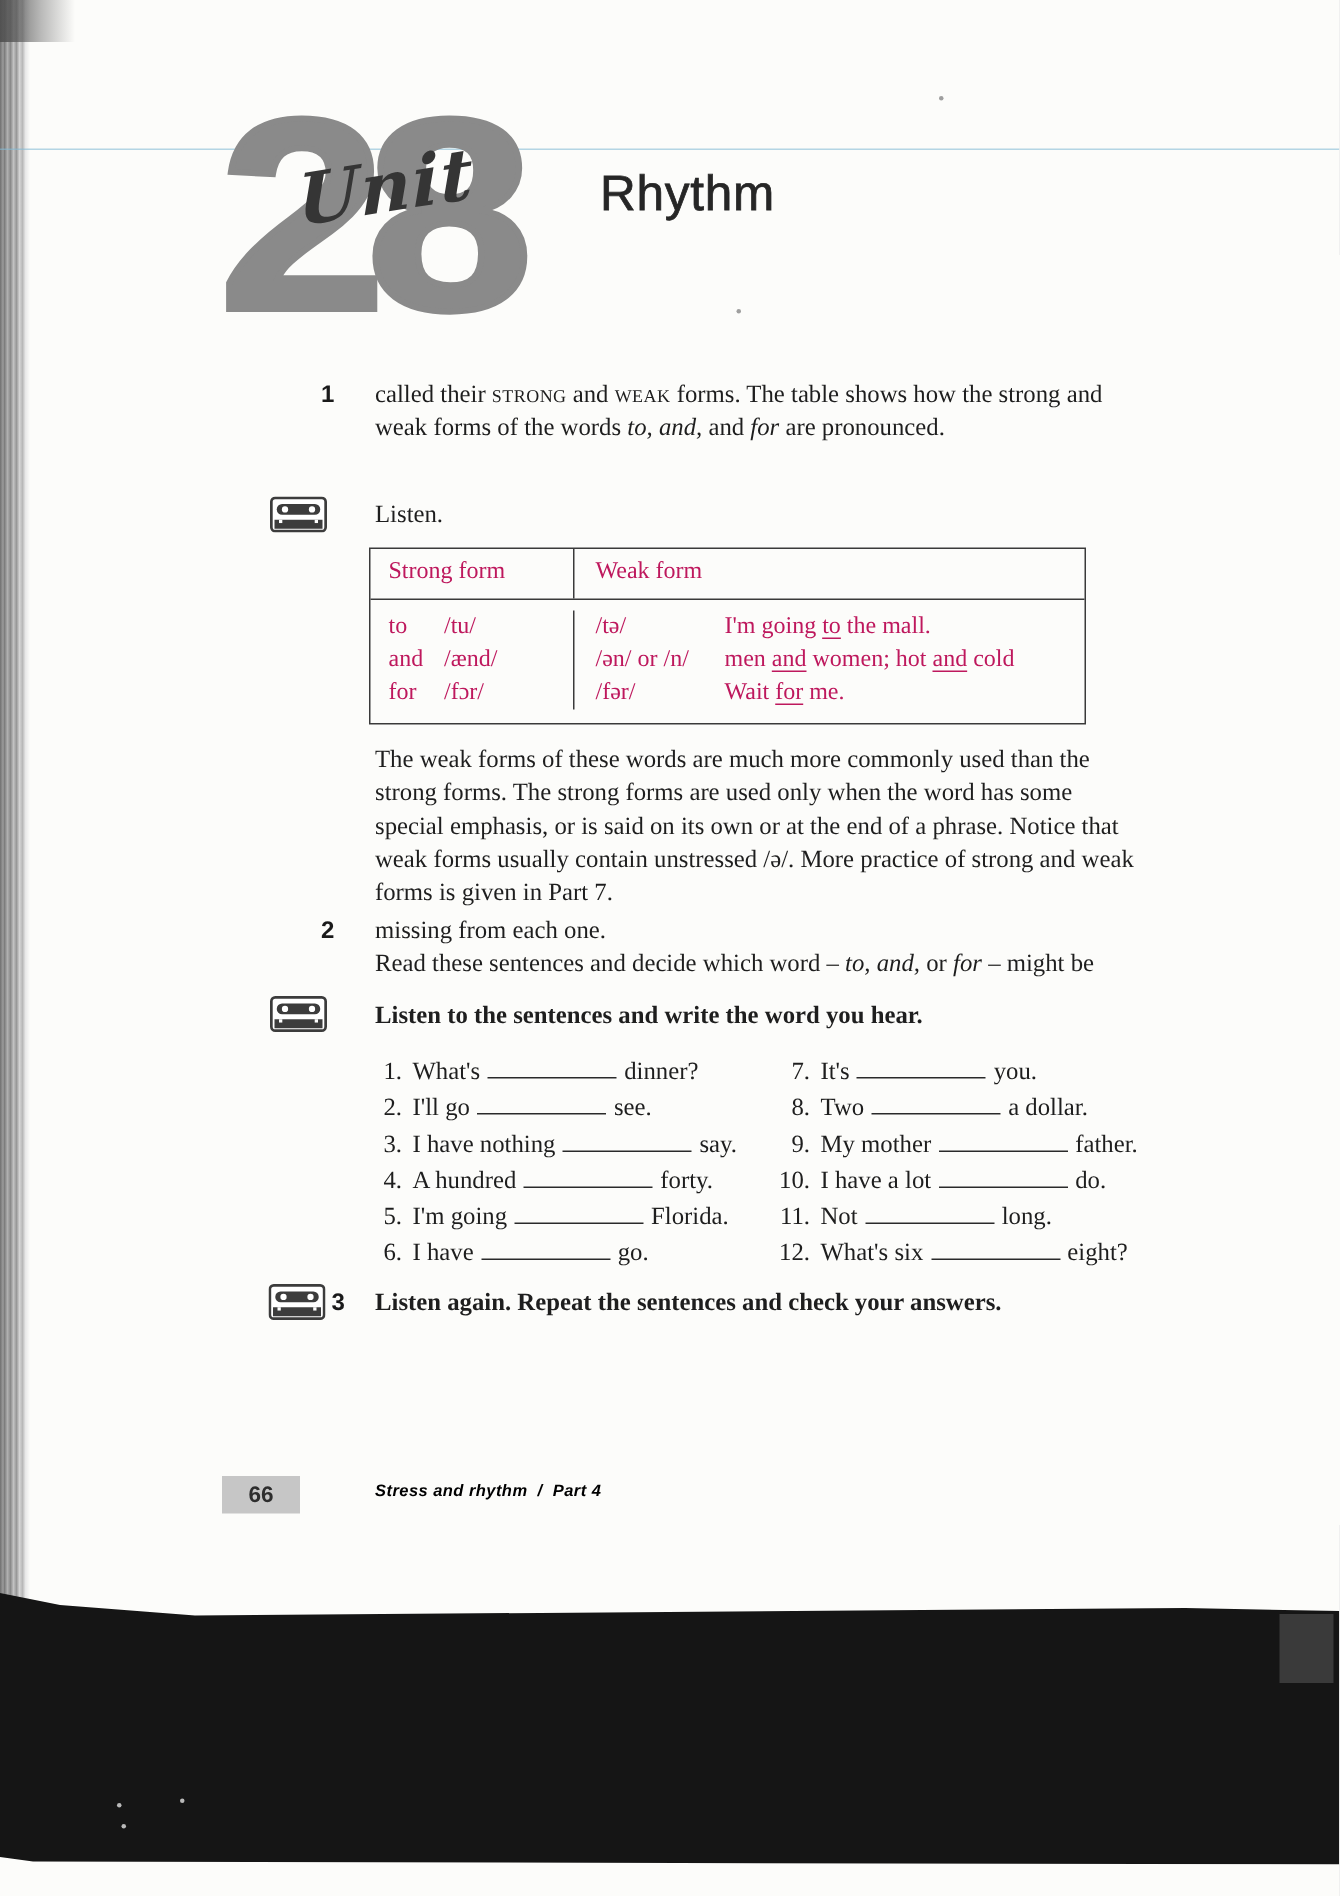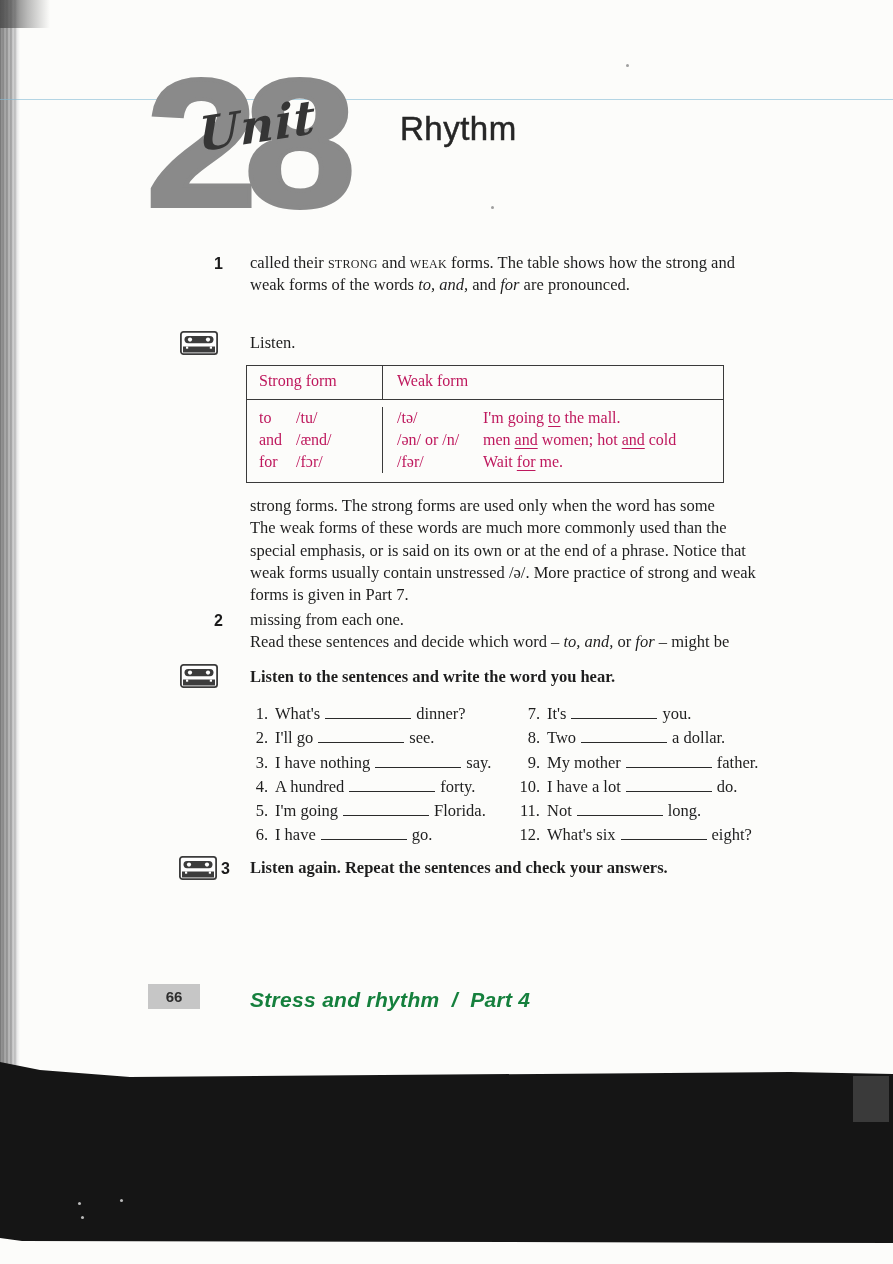--- a/index.html
+++ b/index.html
@@ -88,21 +88,21 @@
   
   .page-badge {
     position:absolute; left:148px; top:984px; width:52px; height:25px;
     background:#c6c6c6; text-align:center; line-height:25px;
     font-family:"Liberation Sans","DejaVu Sans",sans-serif;
     font-weight:bold; font-size:15px; color:#2d2d2d;
   }
   .footer-title {
     position:absolute; left:250px; top:988px;
     font-family:"Liberation Sans","DejaVu Sans",sans-serif;
-    font-style:italic; font-weight:bold; font-size:21px; color:#15803d;
+    font-style:italic; font-weight:bold; font-size:11px; color:#000000;
     letter-spacing:.3px;
   }
 
   
   .black-band {
     position:absolute; left:0; top:1062px; width:893px; height:182px;
     background:#151515;
     clip-path:polygon(0px 0px,40px 8px,130px 15px,790px 10px,893px 12px,893px 181px,22px 179px,0px 176px);
   }
   .band-smudge { position:absolute; right:4px; top:14px; width:36px; height:46px; background:rgba(130,130,130,.35); }
@@ -159,22 +159,22 @@
       </div>
       <div class="c3">
         <div><span>I'm going </span><span class="uw">to</span><span> the mall.</span><span class="uw"></span><span></span></div>
         <div><span>men </span><span class="uw">and</span><span> women; hot </span><span class="uw">and</span><span> cold</span></div>
         <div><span>Wait </span><span class="uw">for</span><span> me.</span><span class="uw"></span><span></span></div>
       </div>
     </div>
   </div>
 
   <div class="abs body-text" style="left:250px; top:495px;">
+    <div>The weak forms of these words are much more commonly used than the</div>
     <div>strong forms. The strong forms are used only when the word has some</div>
-    <div>The weak forms of these words are much more commonly used than the</div>
     <div>special emphasis, or is said on its own or at the end of a phrase. Notice that</div>
     <div>weak forms usually contain unstressed /ə/. More practice of strong and weak</div>
     <div>forms is given in Part 7.</div>
   </div>
 
   <div class="abs sec-num" style="left:214px; top:612px;">2</div>
   <div class="abs body-text" style="left:250px; top:609px;">
     <div>missing from each one.</div>
     <div><span>Read these sentences and decide which word – </span><span class="it">to,</span><span> </span><span class="it">and,</span><span> or </span><span class="it">for</span><span> – might be</span></div>
   </div>

